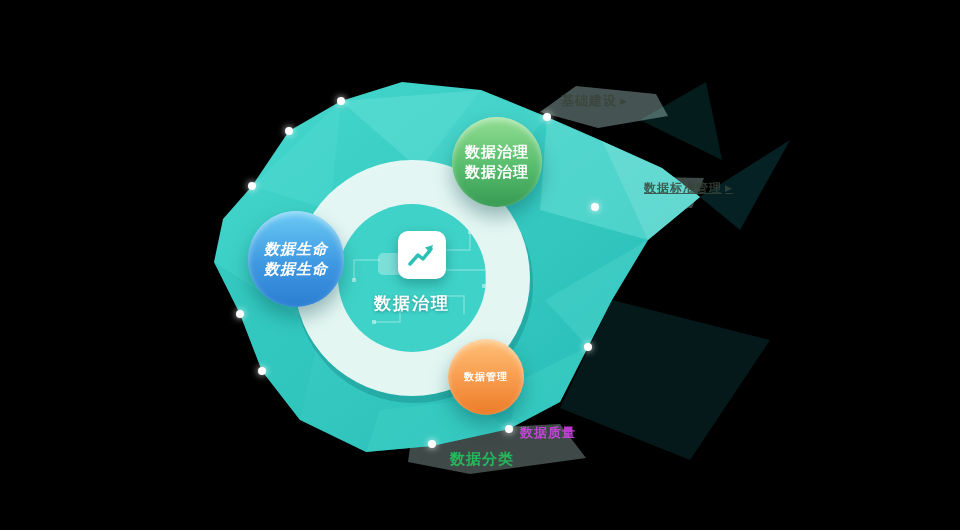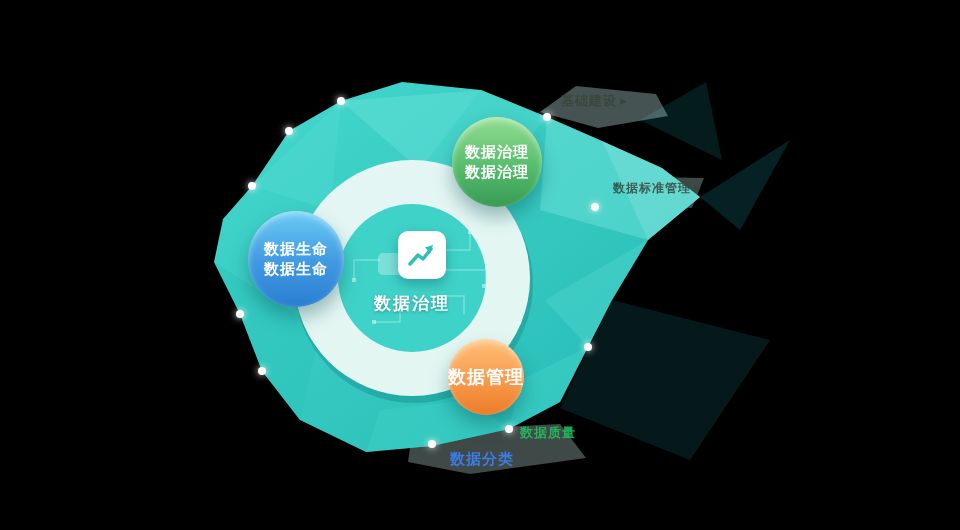--- a/index.html
+++ b/index.html
@@ -8,43 +8,43 @@
   .blob-svg{position:absolute;left:0;top:0;}
 
   
   .node{position:absolute;border-radius:50%;display:flex;flex-direction:column;align-items:center;justify-content:center;
         color:#fff;font-weight:bold;text-align:center;letter-spacing:1px;
         box-shadow:0 10px 18px rgba(5,70,75,.35), inset 0 3px 6px rgba(255,255,255,.45);}
   .node span{display:block;line-height:20px;}
   .node-green{left:452px;top:117px;width:90px;height:90px;font-size:15px;
         background:linear-gradient(180deg,#93de92 0%,#57bd6d 55%,#379a53 100%);}
   .node-blue{left:248px;top:211px;width:96px;height:96px;font-size:15px;
-        background:linear-gradient(180deg,#6bcbf5 0%,#3f98e1 55%,#2b7ed2 100%);}
-  .node-orange{left:448px;top:339px;width:76px;height:76px;font-size:18px;
+        background:linear-gradient(180deg,#6bcbf5 0%,#3f98e1 55%,#2b7ed2 100%);font-style:italic;}
+  .node-orange{left:448px;top:339px;width:76px;height:76px;font-size:10px;
         background:linear-gradient(180deg,#ffc078 0%,#f79a4b 55%,#ec7c28 100%);}
 
   
   .icon-ghost{position:absolute;left:378px;top:253px;width:30px;height:22px;border-radius:5px;
         background:#fff;opacity:.32;}
   .center-icon{position:absolute;left:398px;top:231px;width:48px;height:48px;border-radius:10px;background:#fff;
         box-shadow:0 5px 12px rgba(10,90,90,.4);display:flex;align-items:center;justify-content:center;}
   .center-label{position:absolute;left:352px;top:292px;width:120px;text-align:center;color:#fff;
         font-size:17px;font-weight:bold;letter-spacing:2px;text-shadow:0 1px 3px rgba(0,90,90,.5);}
 
   
   .dot{position:absolute;width:8px;height:8px;margin:-4px 0 0 -4px;border-radius:50%;background:#fff;
         box-shadow:0 0 7px rgba(255,255,255,.9);}
 
   
   .faded-label{position:absolute;color:#39443a;font-weight:bold;opacity:.85;letter-spacing:1px;
         filter:blur(.4px);white-space:nowrap;}
   .fl-top{left:561px;top:92px;font-size:13px;}
-  .fl-right{left:613px;top:180px;font-size:12px;}
-  .fl-bottom-right{left:520px;top:424px;font-size:13px;color:#22c55e;}
-  .fl-bottom-left{left:450px;top:450px;font-size:15px;color:#3b82f6;opacity:.9;}
+  .fl-right{left:644px;top:180px;font-size:12px;text-decoration:underline;}
+  .fl-bottom-right{left:520px;top:424px;font-size:13px;color:#d946ef;}
+  .fl-bottom-left{left:450px;top:450px;font-size:15px;color:#22c55e;opacity:.9;}
   .faded-label .arrow{font-size:9px;margin-left:3px;vertical-align:1px;}
 </style>
 </head>
 <body>
 
 <div class="stage">
 
   <svg class="blob-svg" width="960" height="530" viewBox="0 0 960 530">
     <defs>
       <linearGradient id="gMain" x1="0" y1="0" x2="1" y2="1">

